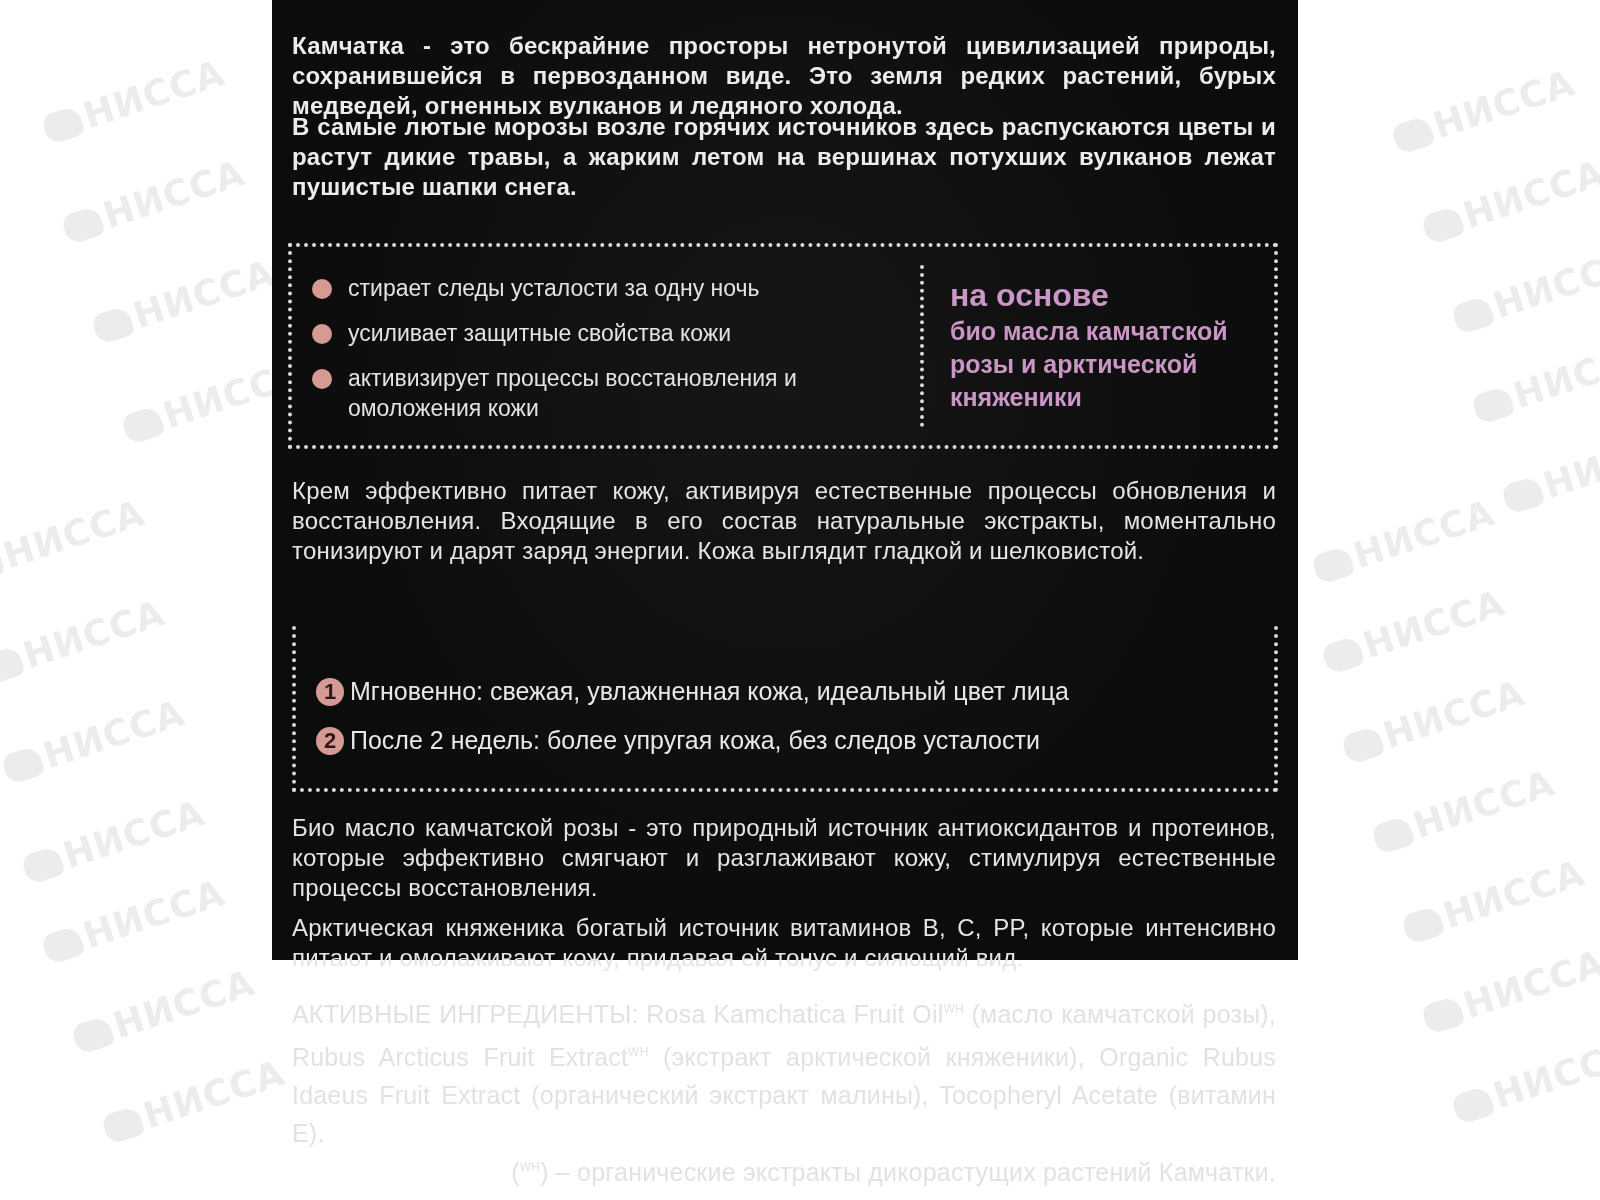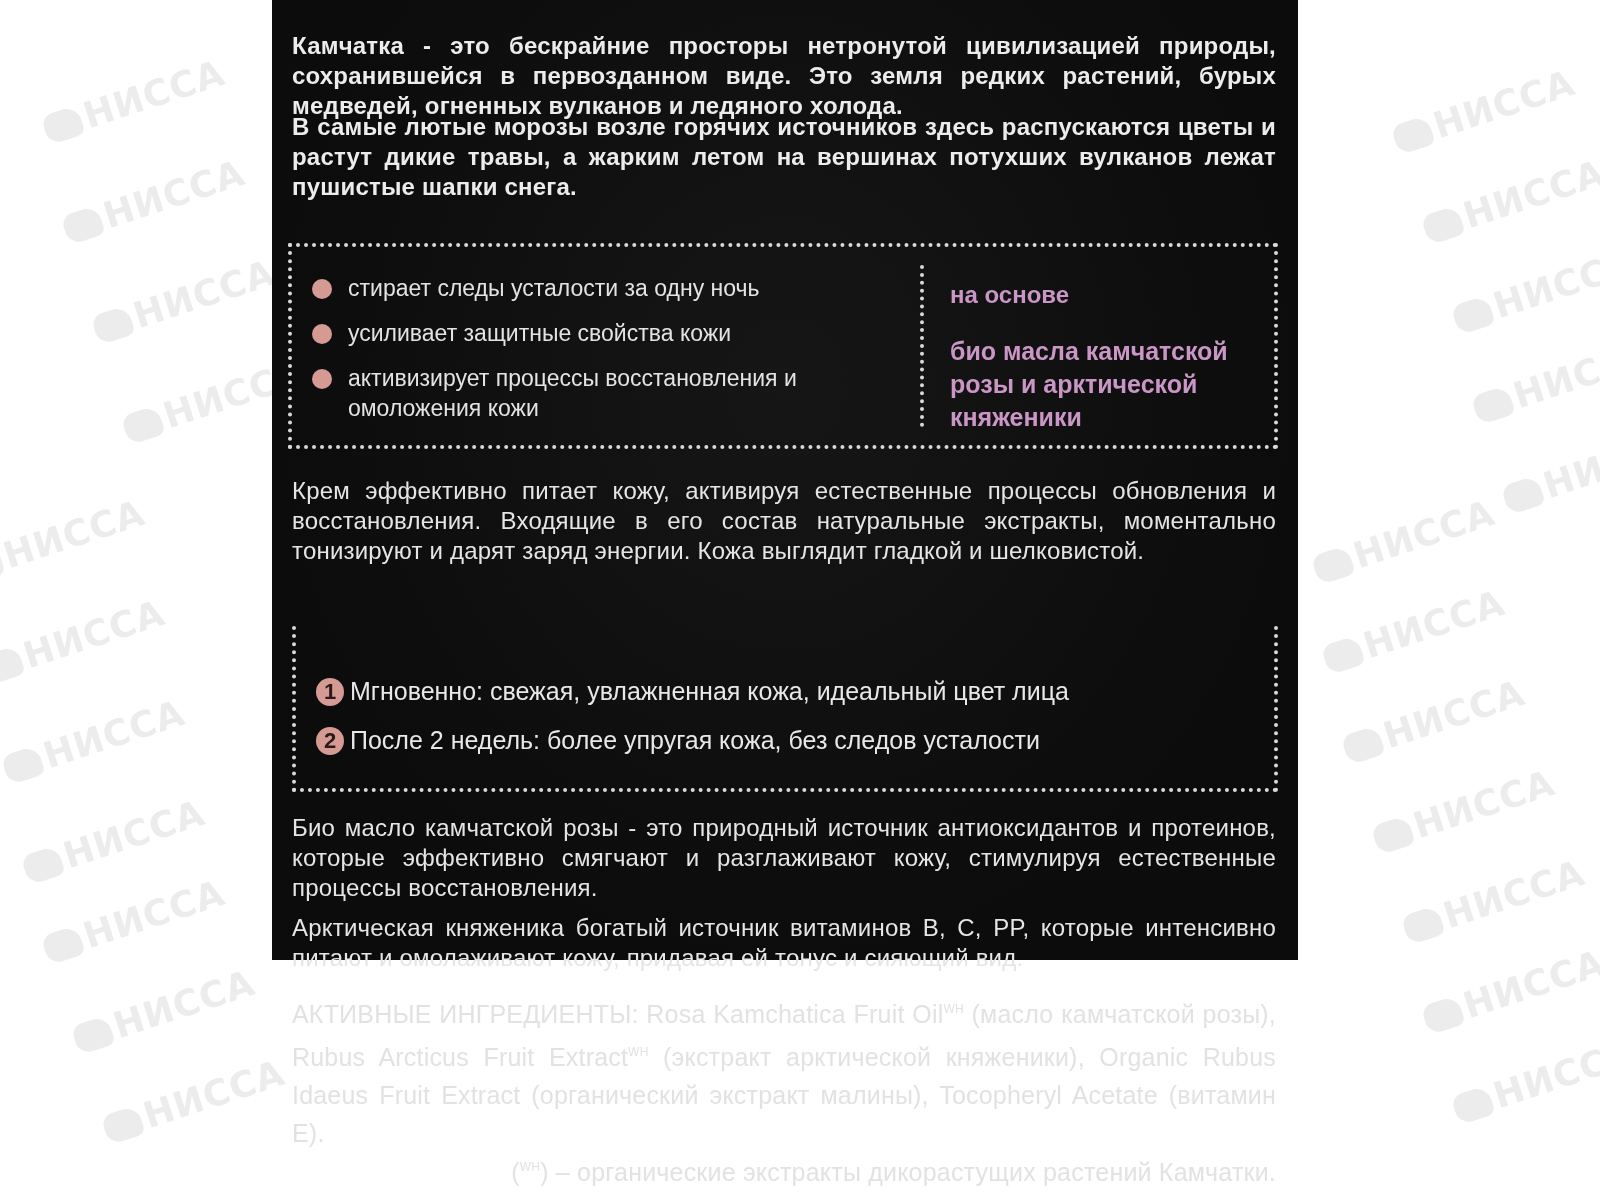--- a/index.html
+++ b/index.html
@@ -24,22 +24,22 @@
   .intro2 { top: 112px; font-weight: bold; color: #ececec; text-align: justify; }
   .dotbox {
     position: absolute; left: 16px; top: 243px; width: 990px; height: 206px;
     border: 4px dotted #d9d9d9; box-sizing: border-box;
   }
   .vdiv { position: absolute; left: 628px; top: 18px; bottom: 18px; border-left: 4px dotted #d9d9d9; }
   .benefits { position: absolute; left: 20px; top: 26px; width: 580px; list-style: none; margin: 0; padding: 0; }
   .benefits li { position: relative; padding-left: 36px; font-size: 23px; line-height: 30px; margin-bottom: 15px; color: #e3e3e3; }
   .benefits li .dot { position: absolute; left: 0; top: 6px; width: 20px; height: 20px; border-radius: 50%; background: #d59a94; }
   .base { position: absolute; left: 658px; top: 28px; width: 320px; color: #c996c6; font-weight: bold; }
-  .base .h { font-size: 24px; line-height: 40px; }
-  .base .t { font-size: 25px; line-height: 33px; margin-top: 20px; }
+  .base .h { font-size: 32px; line-height: 40px; }
+  .base .t { font-size: 25px; line-height: 33px; margin-top: 0; }
   .cream { top: 476px; color: #e5e5e5; text-align: justify; text-align-last: left; }
   .result-box {
     position: absolute; left: 20px; top: 626px; width: 986px; height: 166px;
     border-left: 4px dotted #d9d9d9; border-right: 4px dotted #d9d9d9; border-bottom: 4px dotted #d9d9d9; box-sizing: border-box;
   }
   .banner {
     position: absolute; left: 22px; top: 626px; width: 986px; height: 42px;
     background: linear-gradient(90deg, #c98c8e 0%, #c194a5 45%, #bb8cbb 100%);
     color: #2a1a1f; font-weight: bold; font-size: 25px; line-height: 44px; text-align: center;
   }

